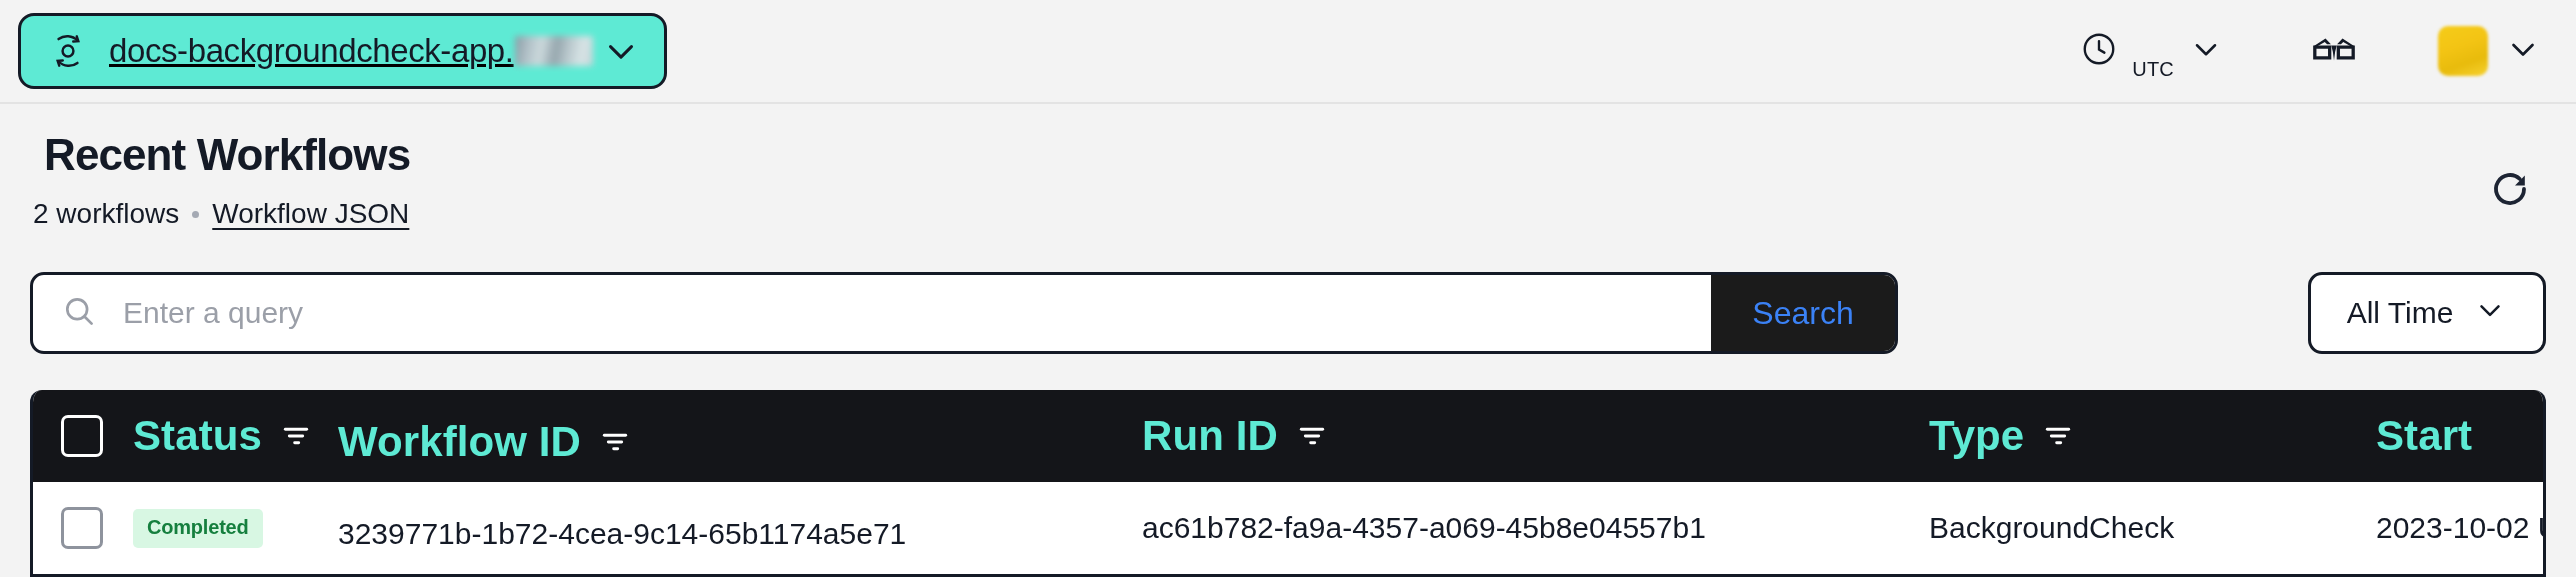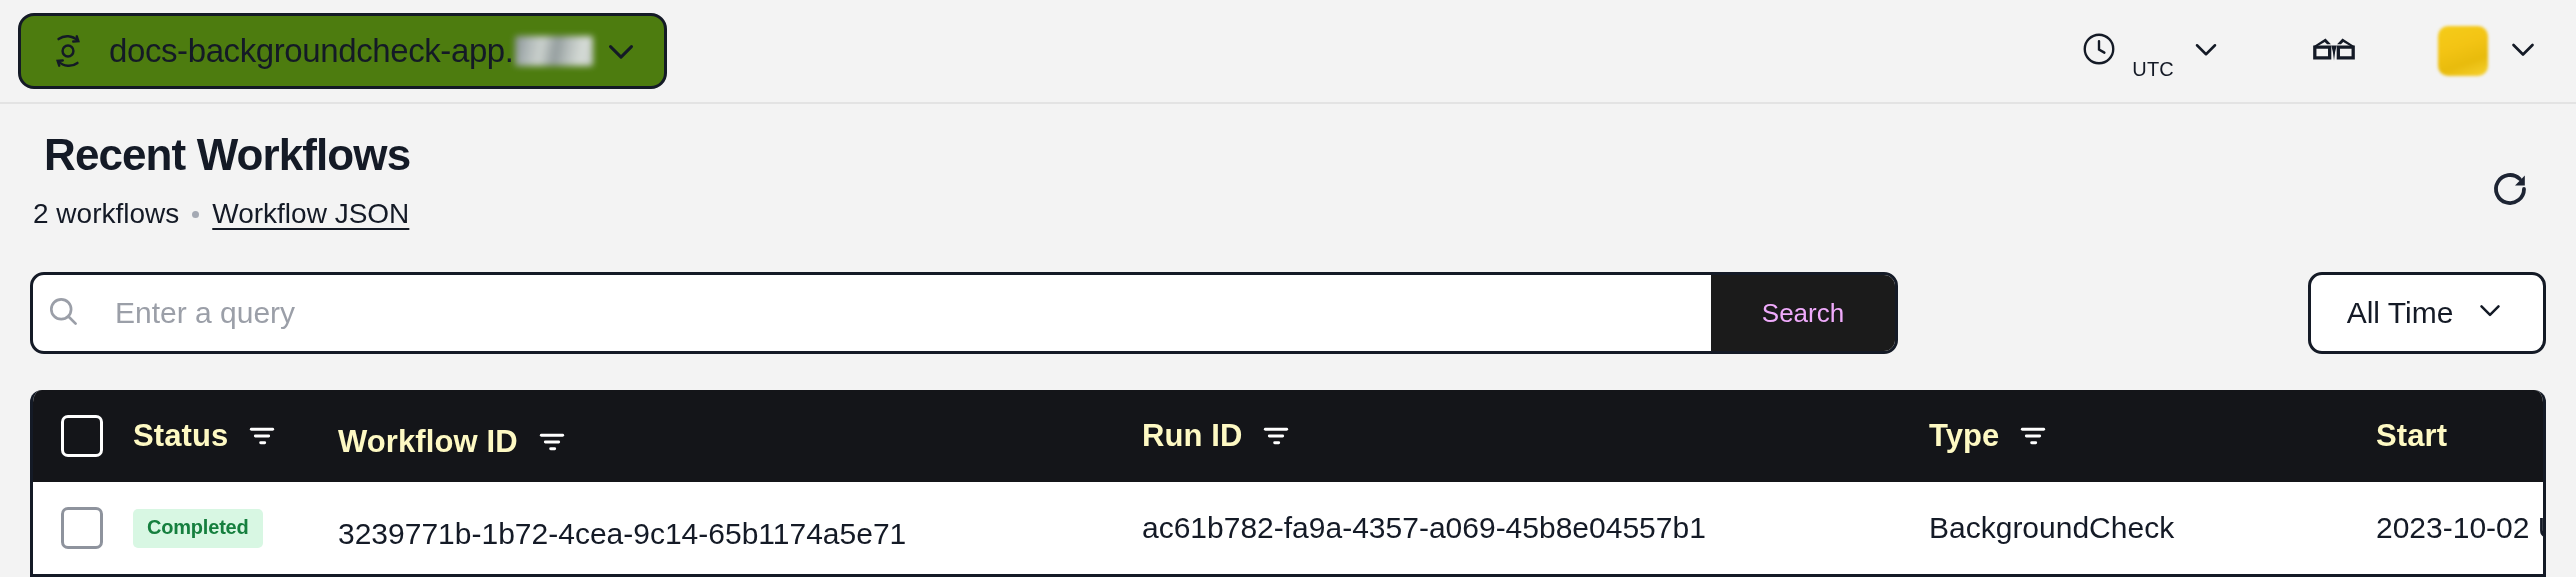--- a/index.html
+++ b/index.html
@@ -15,26 +15,27 @@
 
   
   .topbar {
     position: absolute; left: 0; top: 0; width: 2576px; height: 104px;
     background: #f3f3f3; border-bottom: 2px solid #e3e3e3;
     display: flex; align-items: center;
   }
   .ns-select {
     position: absolute; left: 18px; top: 13px;
     width: 649px; height: 76px;
-    background: #4d7c0f;
+    background: #5eead4;
     border: 3px solid #141a26;
     border-radius: 16px;
     display: flex; align-items: center;
     padding: 0 22px 0 26px;
     cursor: pointer;
+    text-decoration: underline;
   }
   .ns-icon { width: 42px; height: 42px; flex: 0 0 42px; display:flex; align-items:center; justify-content:center; }
   .ns-label {
     font-size: 33px; color: #141a26; margin-left: 20px;
     letter-spacing: -0.4px; white-space: nowrap;
   }
   .ns-blur {
     display: inline-block; width: 78px; height: 30px; margin-left: 1px;
     vertical-align: -4px;
     background: linear-gradient(100deg,#8d93a0 0%,#b9bec7 18%,#d6d9de 34%,#9aa0aa 52%,#c3c7ce 68%,#e2e4e8 84%,#cfd2d8 100%);
@@ -79,31 +80,31 @@
   }
 
   
   .search-wrap {
     position: absolute; left: 30px; top: 272px;
     width: 1868px; height: 82px;
     display: flex; align-items: stretch;
     border: 3px solid #141a26; border-radius: 14px;
     background: #fff; overflow: hidden;
   }
-  .search-field { flex: 1; display: flex; align-items: center; padding-left: 12px; gap: 34px; cursor: text; }
+  .search-field { flex: 1; display: flex; align-items: center; padding-left: 28px; gap: 26px; cursor: text; }
   .search-input {
     border: 0; outline: 0; background: transparent;
     font-family: "Liberation Sans", sans-serif;
     font-size: 30px; color: #141a26; width: 100%;
   }
   .search-input::placeholder { color: #9b9fa8; }
   .search-btn {
-    width: 184px; background: #1b1b1b; color: #f0abfc;
+    width: 184px; background: #1b1b1b; color: #3b82f6;
     display:flex; align-items:center; justify-content:center;
-    font-size: 26px; cursor: pointer; border: 0;
+    font-size: 32px; cursor: pointer; border: 0;
     font-family: "Liberation Sans", sans-serif;
   }
   .time-select {
     position: absolute; right: 30px; top: 272px;
     width: 238px; height: 82px;
     background: #fff; border: 3px solid #141a26; border-radius: 14px;
     display: flex; align-items: center; justify-content: center; gap: 20px;
     font-size: 30px; color: #141a26; cursor: pointer;
   }
 
@@ -129,21 +130,21 @@
   .c-check { left: 28px; }
   .c-status { left: 100px; }
   .c-wfid  { left: 305px; margin-top: 12px; }
   .c-runid { left: 1109px; }
   .c-type  { left: 1896px; }
   .c-start { left: 2343px; }
 
   .chk-head { width: 42px; height: 42px; border: 3px solid #ffffff; border-radius: 7px; cursor: pointer; }
   .chk-row  { width: 42px; height: 42px; border: 3px solid #8e939d; border-radius: 7px; background:#fff; cursor: pointer; }
 
-  .th-label { font-size: 31px; font-weight: 700; color: #fef9c3; letter-spacing: 0.1px; }
+  .th-label { font-size: 42px; font-weight: 700; color: #5eead4; letter-spacing: 0.1px; }
   .filter-ico { margin-left: 18px; display:flex; align-items:center; cursor: pointer; }
 
   .badge {
     background: #d8f7e3; color: #157f3e;
     font-size: 20px; font-weight: 700;
     padding: 7px 14px 9px; border-radius: 5px;
     letter-spacing: -0.2px; white-space: nowrap;
   }
   .link-cell {
     font-size: 30px; color: #141a26;

